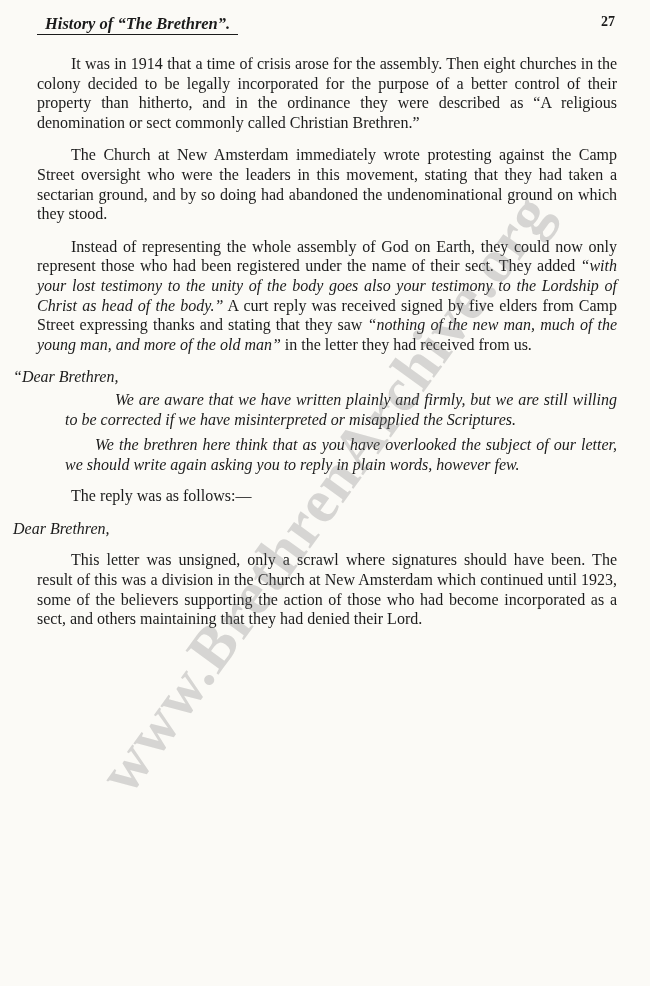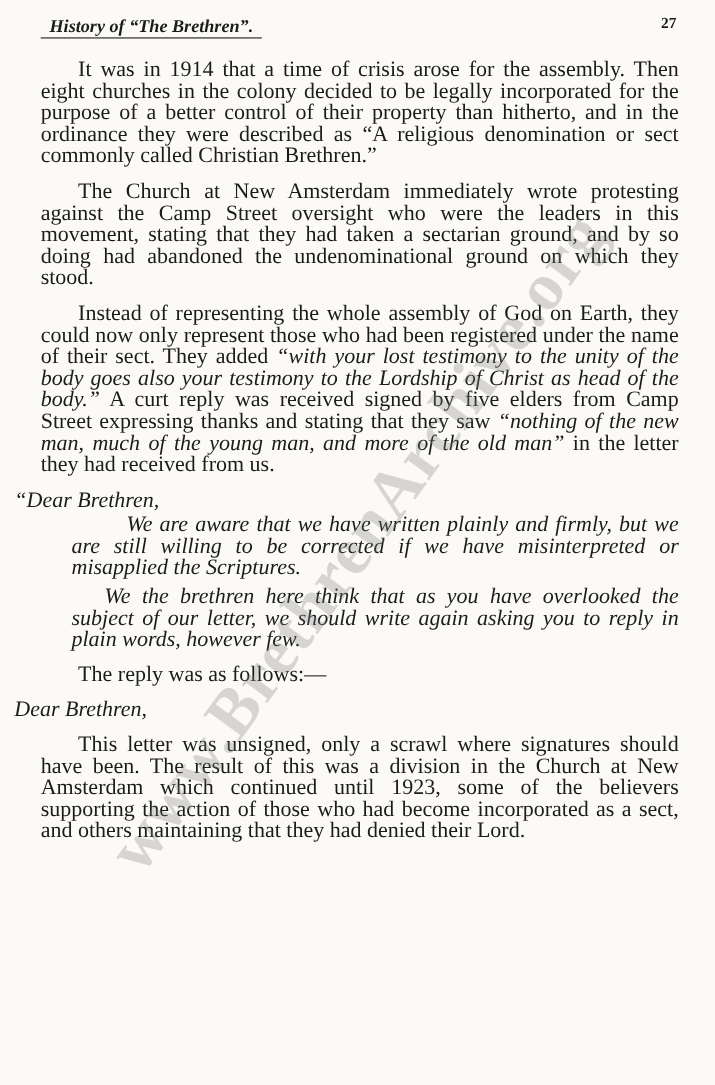--- a/index.html
+++ b/index.html
@@ -38,21 +38,21 @@
   }
   .header-pagenum {
     position: absolute;
     right: 2px;
     top: 0;
     font-weight: bold;
     font-size: 14px;
   }
   p {
     margin: 0;
-    font-size: 20px;
+    font-size: 16px;
     line-height: 19.6px;
     text-align: justify;
   }
   .para {
     text-indent: 34px;
     margin-bottom: 13px;
   }
   .it { font-style: italic; }
   .salutation {
     font-style: italic;

